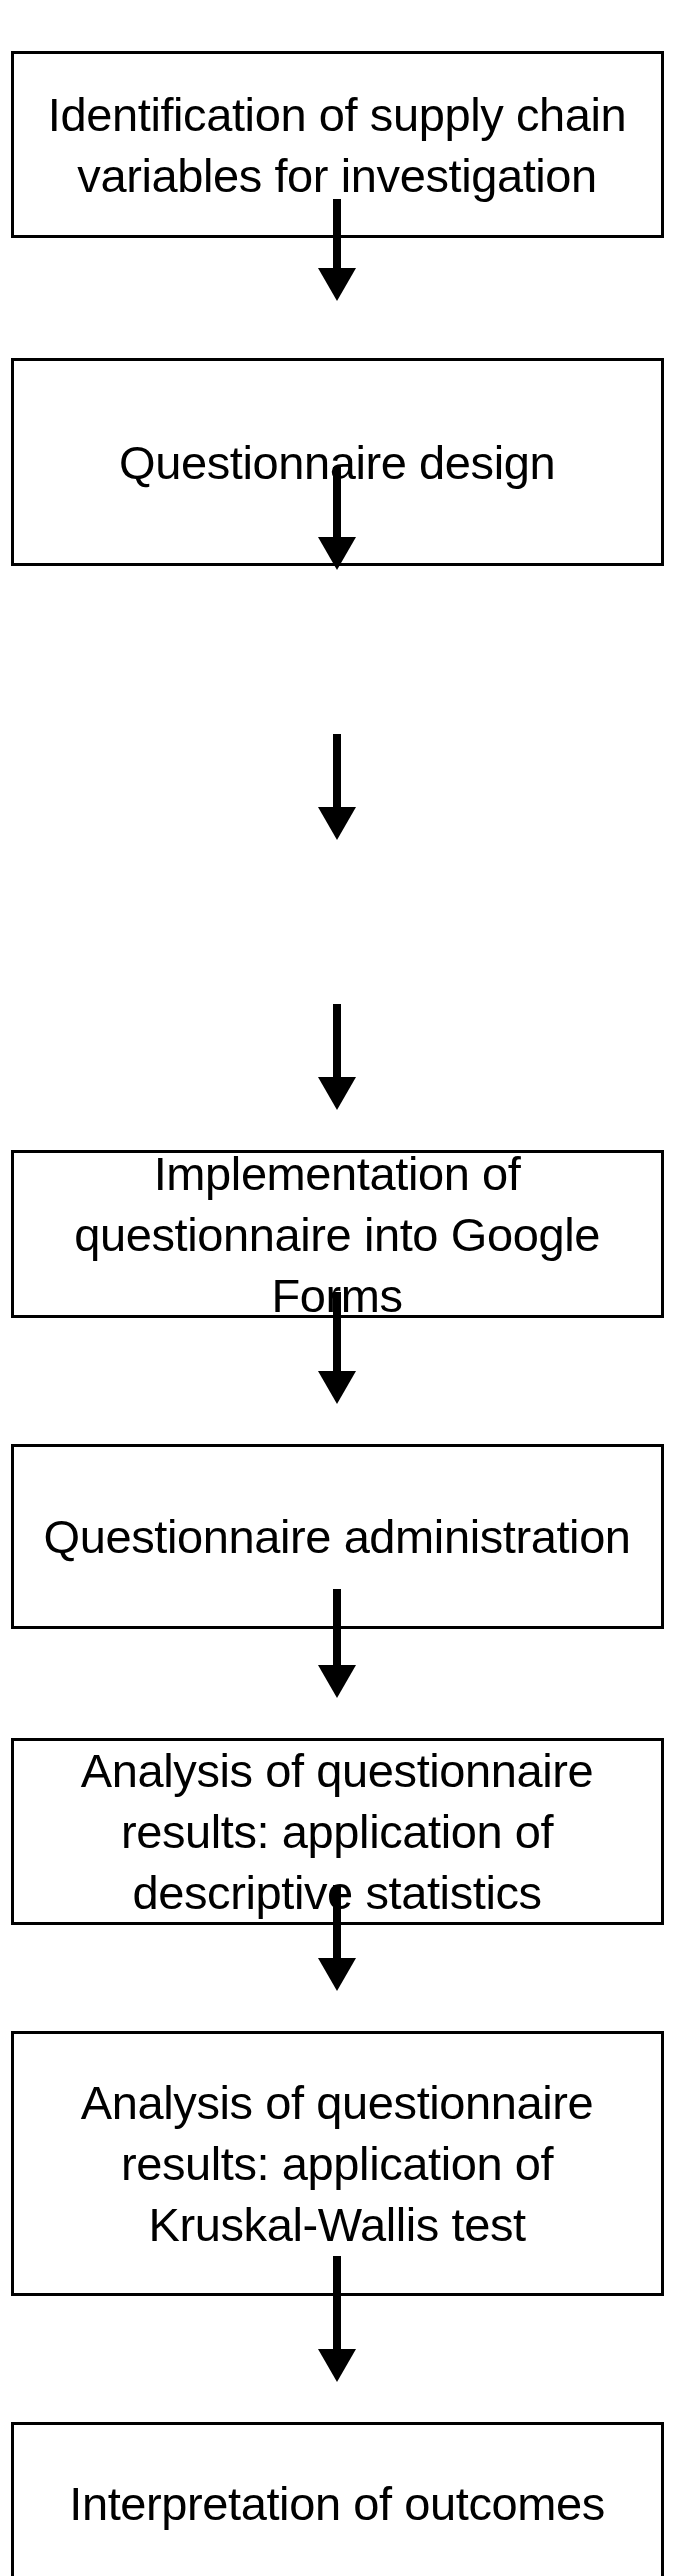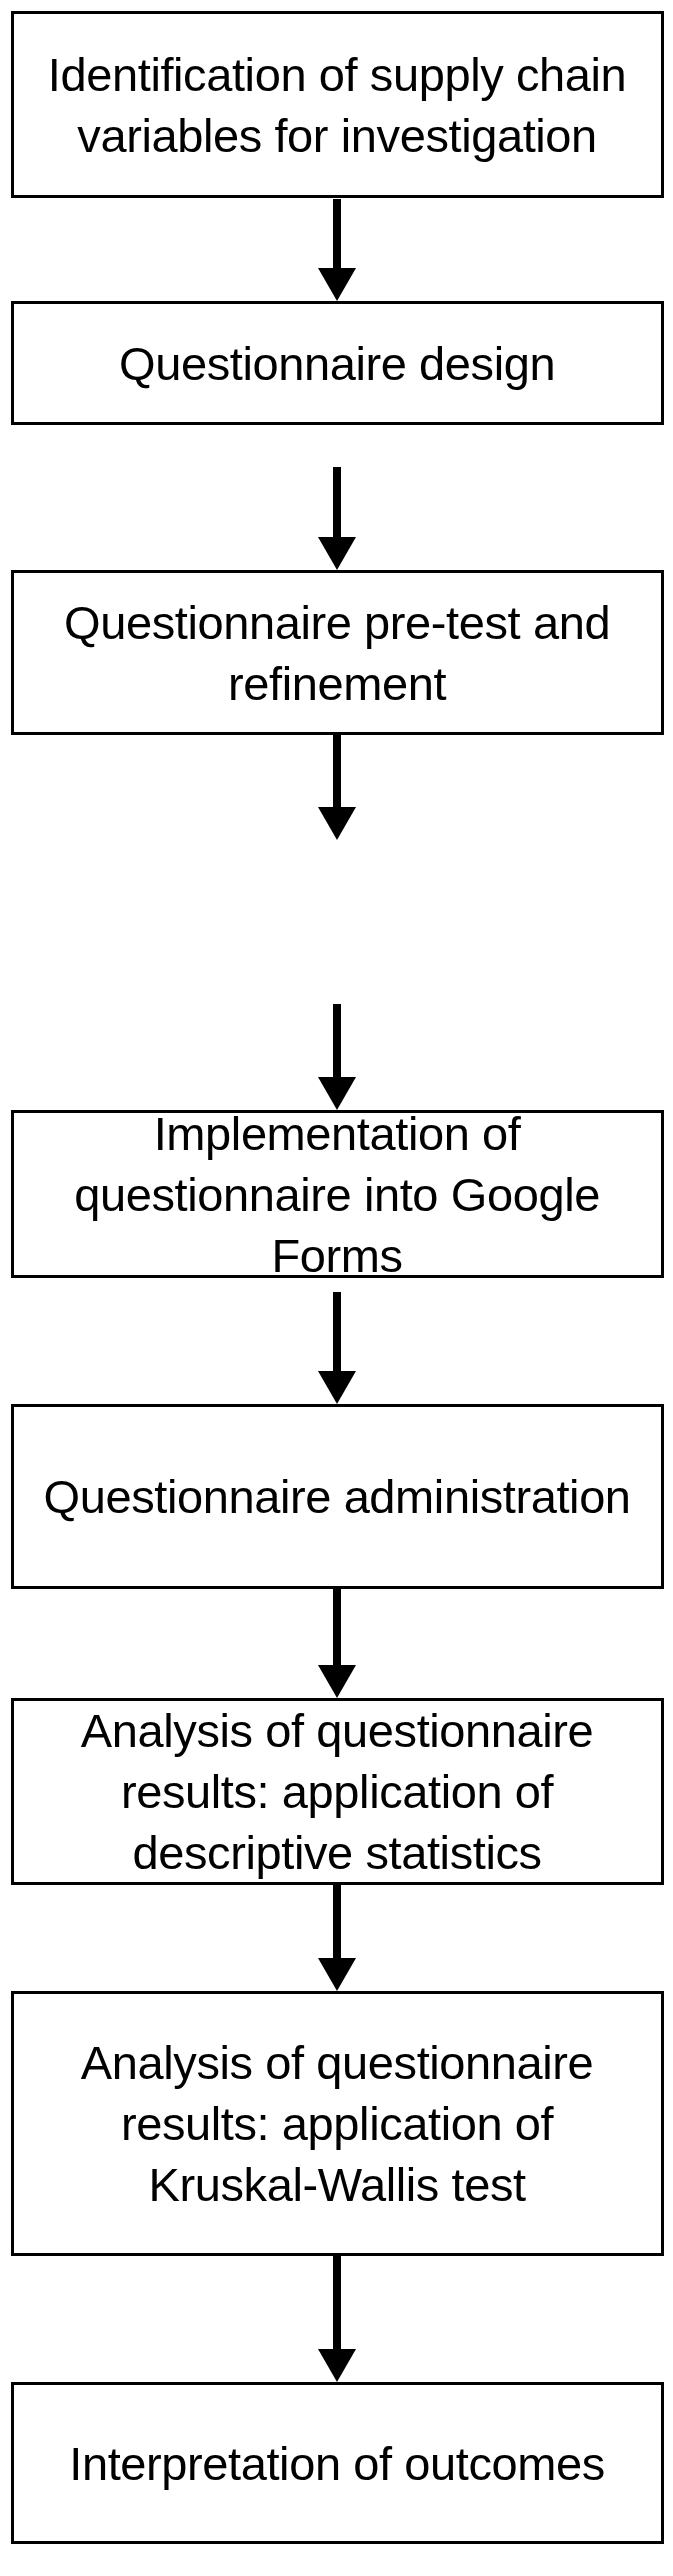--- a/index.html
+++ b/index.html
@@ -19,20 +19,21 @@
     position: absolute;
     left: 10.6px;
     width: 653px;
     box-sizing: border-box;
     border: 3.2px solid #000000;
     background: #ffffff;
     display: flex;
     align-items: center;
     justify-content: center;
     text-align: center;
+    margin-top: 40px;
   }
   .box .label {
     display: block;
     white-space: pre-line;
     font-size: 47px;
     line-height: 61px;
     letter-spacing: -0.4px;
   }
   .arrow {
     position: absolute;
@@ -63,33 +64,29 @@
   <div class="box" style="top:11.4px;height:187px">
     <span class="label">Identification of supply chain
 variables for investigation</span>
   </div>
 
   <div class="arrow" style="top:199px;height:102px">
     <div class="shaft"></div>
     <div class="head"></div>
   </div>
 
-  <div class="box" style="top:301px;height:124px">
+  <div class="box" style="top:318px;height:208px">
     <span class="label">Questionnaire design</span>
   </div>
 
   <div class="arrow" style="top:467px;height:103px">
     <div class="shaft"></div>
     <div class="head"></div>
   </div>
 
-  <div class="box" style="top:570px;height:165px">
-    <span class="label">Questionnaire pre-test and
-refinement</span>
-  </div>
 
   <div class="arrow" style="top:734px;height:106px">
     <div class="shaft"></div>
     <div class="head"></div>
   </div>
 
 
   <div class="arrow" style="top:1004px;height:106px">
     <div class="shaft"></div>
     <div class="head"></div>

